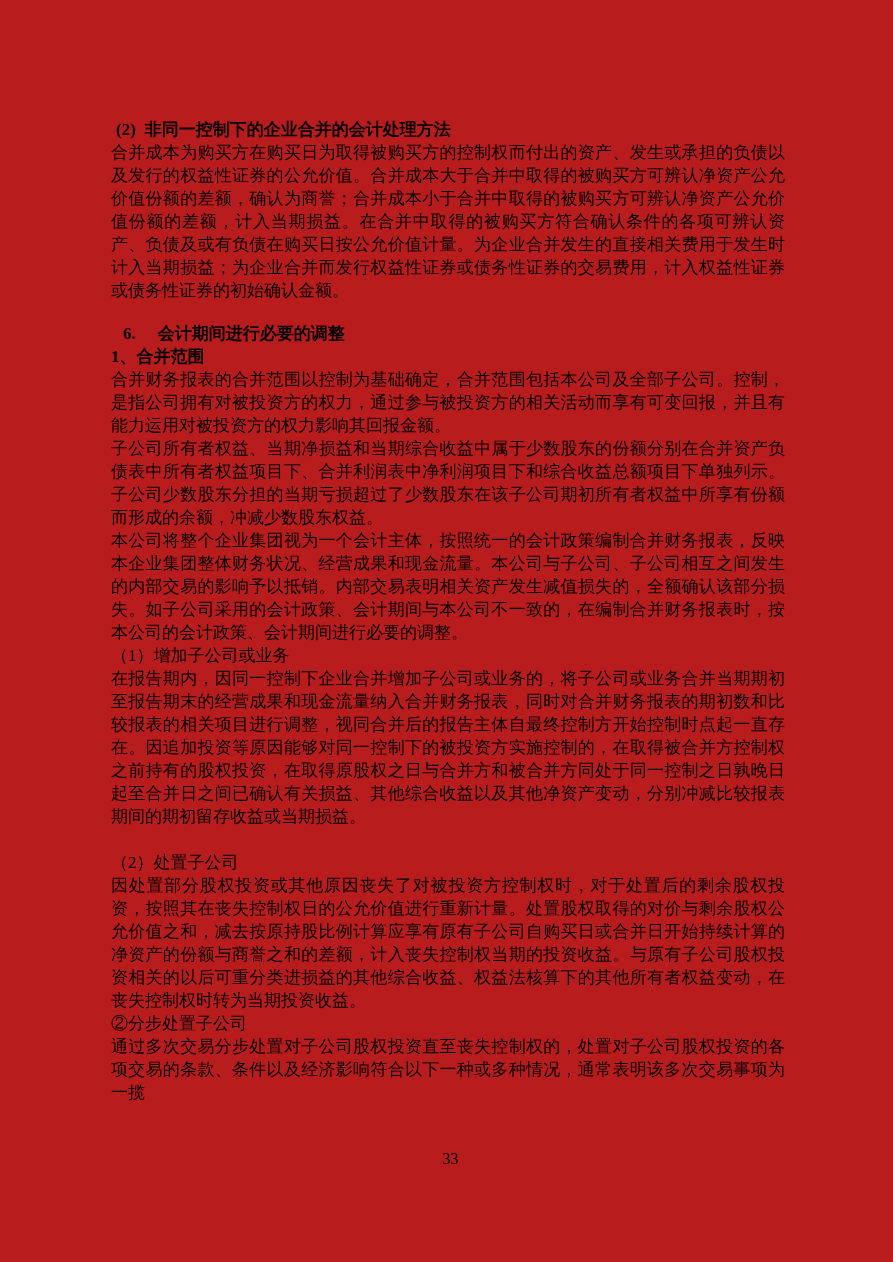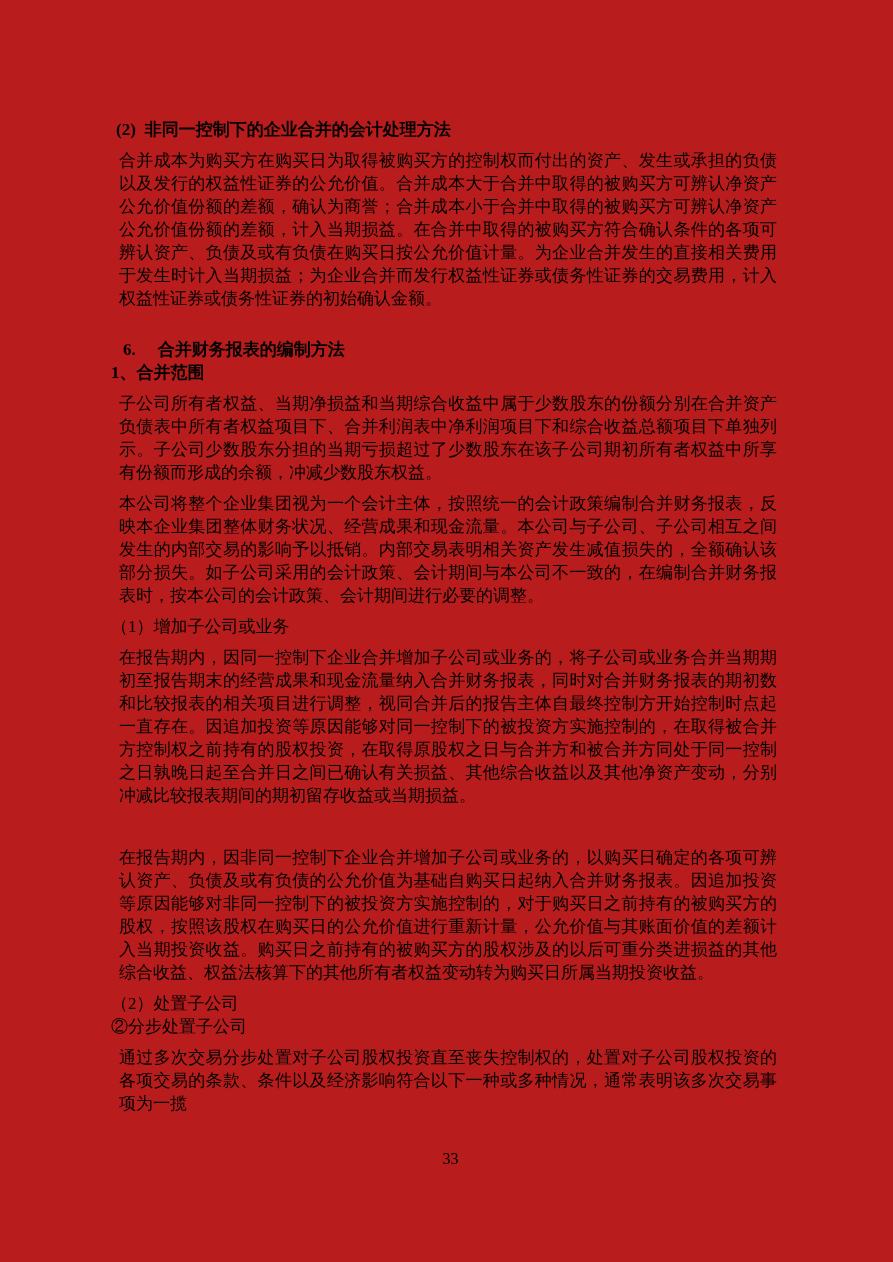--- a/index.html
+++ b/index.html
@@ -20,21 +20,21 @@
     position: absolute;
     left: 111px;
     top: 118px;
     width: 674px;
     font-size: 17px;
     line-height: 23px;
     text-align: justify;
     text-justify: inter-ideograph;
   }
   .para {
-    margin: 8px;
+    margin: 0;
   }
   .h-bold {
     font-weight: bold;
   }
   .heading-top {
     padding-left: 5px;
   }
   .heading-top .h-num {
     margin-right: 9px;
   }
@@ -67,42 +67,43 @@
 
     <div class="h-bold heading-top">
       <span class="h-num">(2)</span><span>非同一控制下的企业合并的会计处理方法</span>
     </div>
 
     <p class="para">合并成本为购买方在购买日为取得被购买方的控制权而付出的资产、发生或承担的负债以及发行的权益性证券的公允价值。合并成本大于合并中取得的被购买方可辨认净资产公允价值份额的差额，确认为商誉；合并成本小于合并中取得的被购买方可辨认净资产公允价值份额的差额，计入当期损益。在合并中取得的被购买方符合确认条件的各项可辨认资产、负债及或有负债在购买日按公允价值计量。为企业合并发生的直接相关费用于发生时计入当期损益；为企业合并而发行权益性证券或债务性证券的交易费用，计入权益性证券或债务性证券的初始确认金额。</p>
 
     <div class="sp20"></div>
 
     <div class="h-bold heading-section">
-      <span class="h-num">6.</span><span>合并财务报表的编制方法</span>
+      <span class="h-num">6.</span><span>会计期间进行必要的调整</span>
     </div>
 
     <div class="h-bold">1、合并范围</div>
 
+    <p class="para">合并财务报表的合并范围以控制为基础确定，合并范围包括本公司及全部子公司。控制，是指公司拥有对被投资方的权力，通过参与被投资方的相关活动而享有可变回报，并且有能力运用对被投资方的权力影响其回报金额。</p>
 
 
     <p class="para">子公司所有者权益、当期净损益和当期综合收益中属于少数股东的份额分别在合并资产负债表中所有者权益项目下、合并利润表中净利润项目下和综合收益总额项目下单独列示。子公司少数股东分担的当期亏损超过了少数股东在该子公司期初所有者权益中所享有份额而形成的余额，冲减少数股东权益。</p>
 
     <p class="para">本公司将整个企业集团视为一个会计主体，按照统一的会计政策编制合并财务报表，反映本企业集团整体财务状况、经营成果和现金流量。本公司与子公司、子公司相互之间发生的内部交易的影响予以抵销。内部交易表明相关资产发生减值损失的，全额确认该部分损失。如子公司采用的会计政策、会计期间与本公司不一致的，在编制合并财务报表时，按本公司的会计政策、会计期间进行必要的调整。</p>
 
     <div class="subhead">（1）增加子公司或业务</div>
 
     <p class="para">在报告期内，因同一控制下企业合并增加子公司或业务的，将子公司或业务合并当期期初至报告期末的经营成果和现金流量纳入合并财务报表，同时对合并财务报表的期初数和比较报表的相关项目进行调整，视同合并后的报告主体自最终控制方开始控制时点起一直存在。因追加投资等原因能够对同一控制下的被投资方实施控制的，在取得被合并方控制权之前持有的股权投资，在取得原股权之日与合并方和被合并方同处于同一控制之日孰晚日起至合并日之间已确认有关损益、其他综合收益以及其他净资产变动，分别冲减比较报表期间的期初留存收益或当期损益。</p>
 
     <div class="sp23"></div>
 
-    <p class="para">在报告期内，因非同一控制下企业合并增加子公司或业务的，以购买日确定的各项可辨认资产、负债及或有负债的公允价值为基础自购买日起纳入合并财务报表。因追加投资等原因能够对非同一控制下的被投资方实施控制的，对于购买日之前持有的被购买方的股权，按照该股权在购买日的公允价值进行重新计量，公允价值与其账面价值的差额计入当期投资收益。购买日之前持有的被购买方的股权涉及的以后可重分类进损益的其他综合收益、权益法核算下的其他所有者权益变动转为购买日所属当期投资收益。</p>
 
     <div class="subhead">（2）处置子公司</div>
 
 
+    <p class="para">因处置部分股权投资或其他原因丧失了对被投资方控制权时，对于处置后的剩余股权投资，按照其在丧失控制权日的公允价值进行重新计量。处置股权取得的对价与剩余股权公允价值之和，减去按原持股比例计算应享有原有子公司自购买日或合并日开始持续计算的净资产的份额与商誉之和的差额，计入丧失控制权当期的投资收益。与原有子公司股权投资相关的以后可重分类进损益的其他综合收益、权益法核算下的其他所有者权益变动，在丧失控制权时转为当期投资收益。</p>
 
     <div class="subhead">②分步处置子公司</div>
 
     <p class="para">通过多次交易分步处置对子公司股权投资直至丧失控制权的，处置对子公司股权投资的各项交易的条款、条件以及经济影响符合以下一种或多种情况，通常表明该多次交易事项为一揽</p>
 
   </div>
 
   <div class="footer-pagenum">33</div>
 </div>
 

